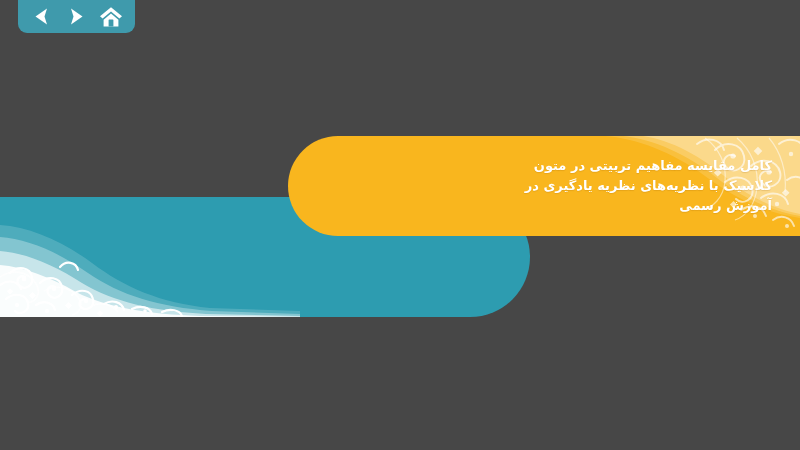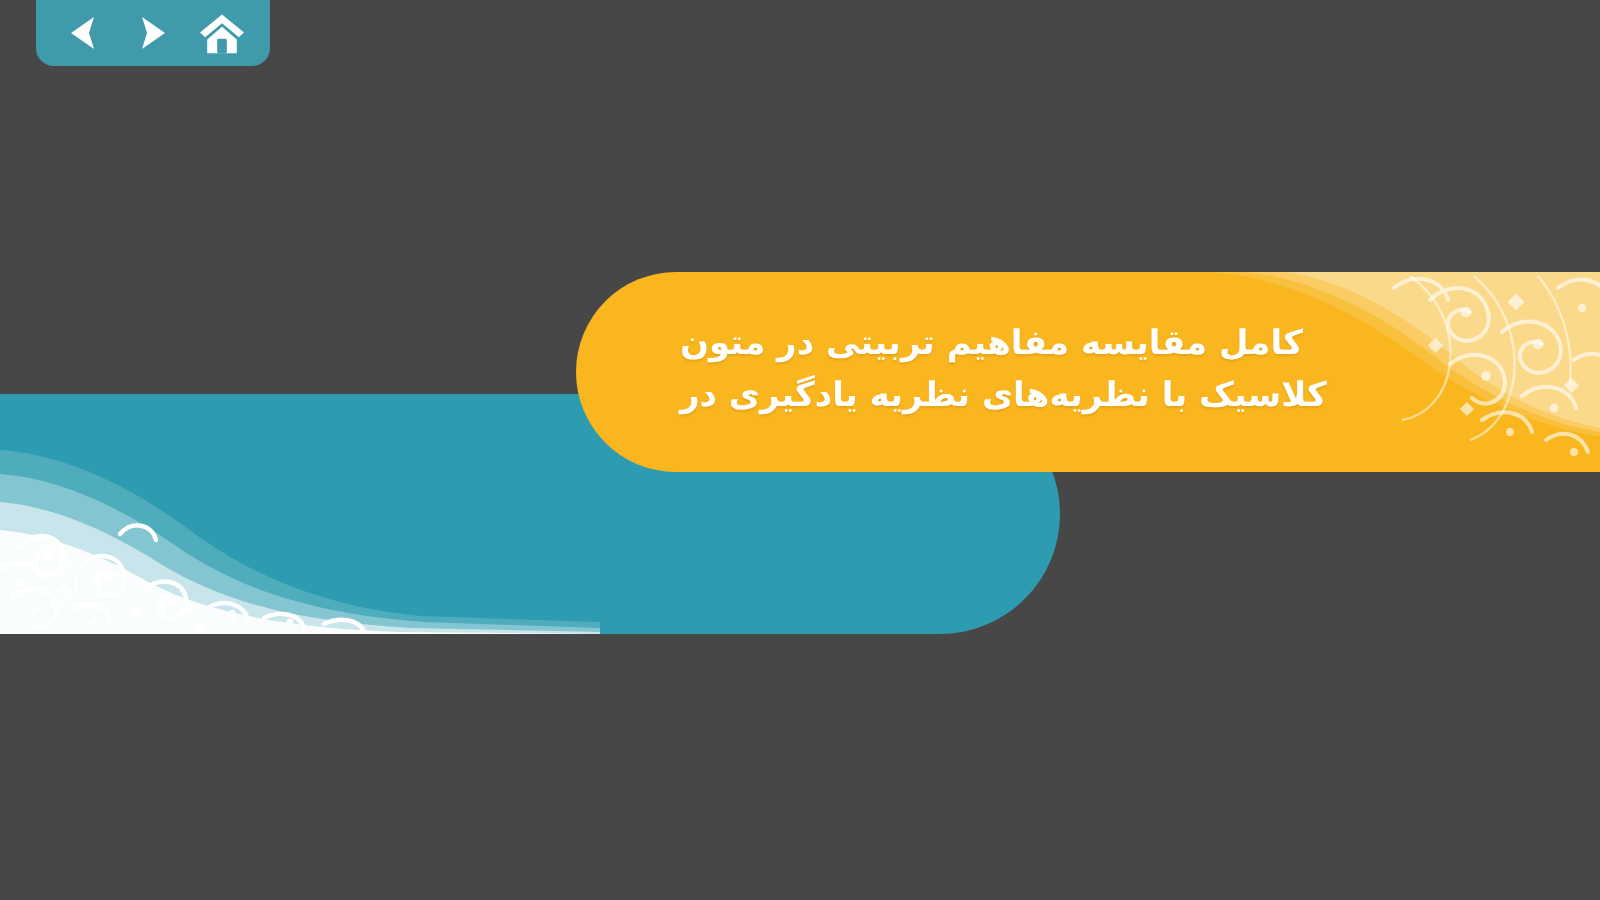--- a/index.html
+++ b/index.html
@@ -86,25 +86,25 @@
     width: 235px;
     height: 100px;
     pointer-events: none;
   }
   .title-text {
     position: absolute;
     right: 28px;
     left: 52px;
     top: 50%;
     transform: translateY(-50%);
-    text-align: left;
+    text-align: right;
     direction: rtl;
     color: #ffffff;
     font-family: "DejaVu Sans", sans-serif;
-    font-size: 17px;
+    font-size: 13px;
     font-weight: bold;
     line-height: 1.52;
     letter-spacing: 0px;
     text-shadow: 0 1px 1px rgba(150,90,0,0.18);
     z-index: 2;
   }
   .title-line { display: block; white-space: nowrap; }
 </style>
 </head>
 <body>
@@ -235,17 +235,18 @@
             <path d="M172,2 C186,14 194,32 192,52 C190,68 182,80 170,84"></path>
             <path d="M204,2 C216,16 222,36 220,56"></path>
           </g>
         </g>
       </svg>
     </span>
 
     <div class="title-text">
       <span class="title-line">کامل مقایسه مفاهیم تربیتی در متون</span>
       <span class="title-line">کلاسیک با نظریه‌های نظریه یادگیری در</span>
+      <span class="title-line">آموزش رسمی</span>
     </div>
 
   </div>
 
 </div>
 
 </body></html>

